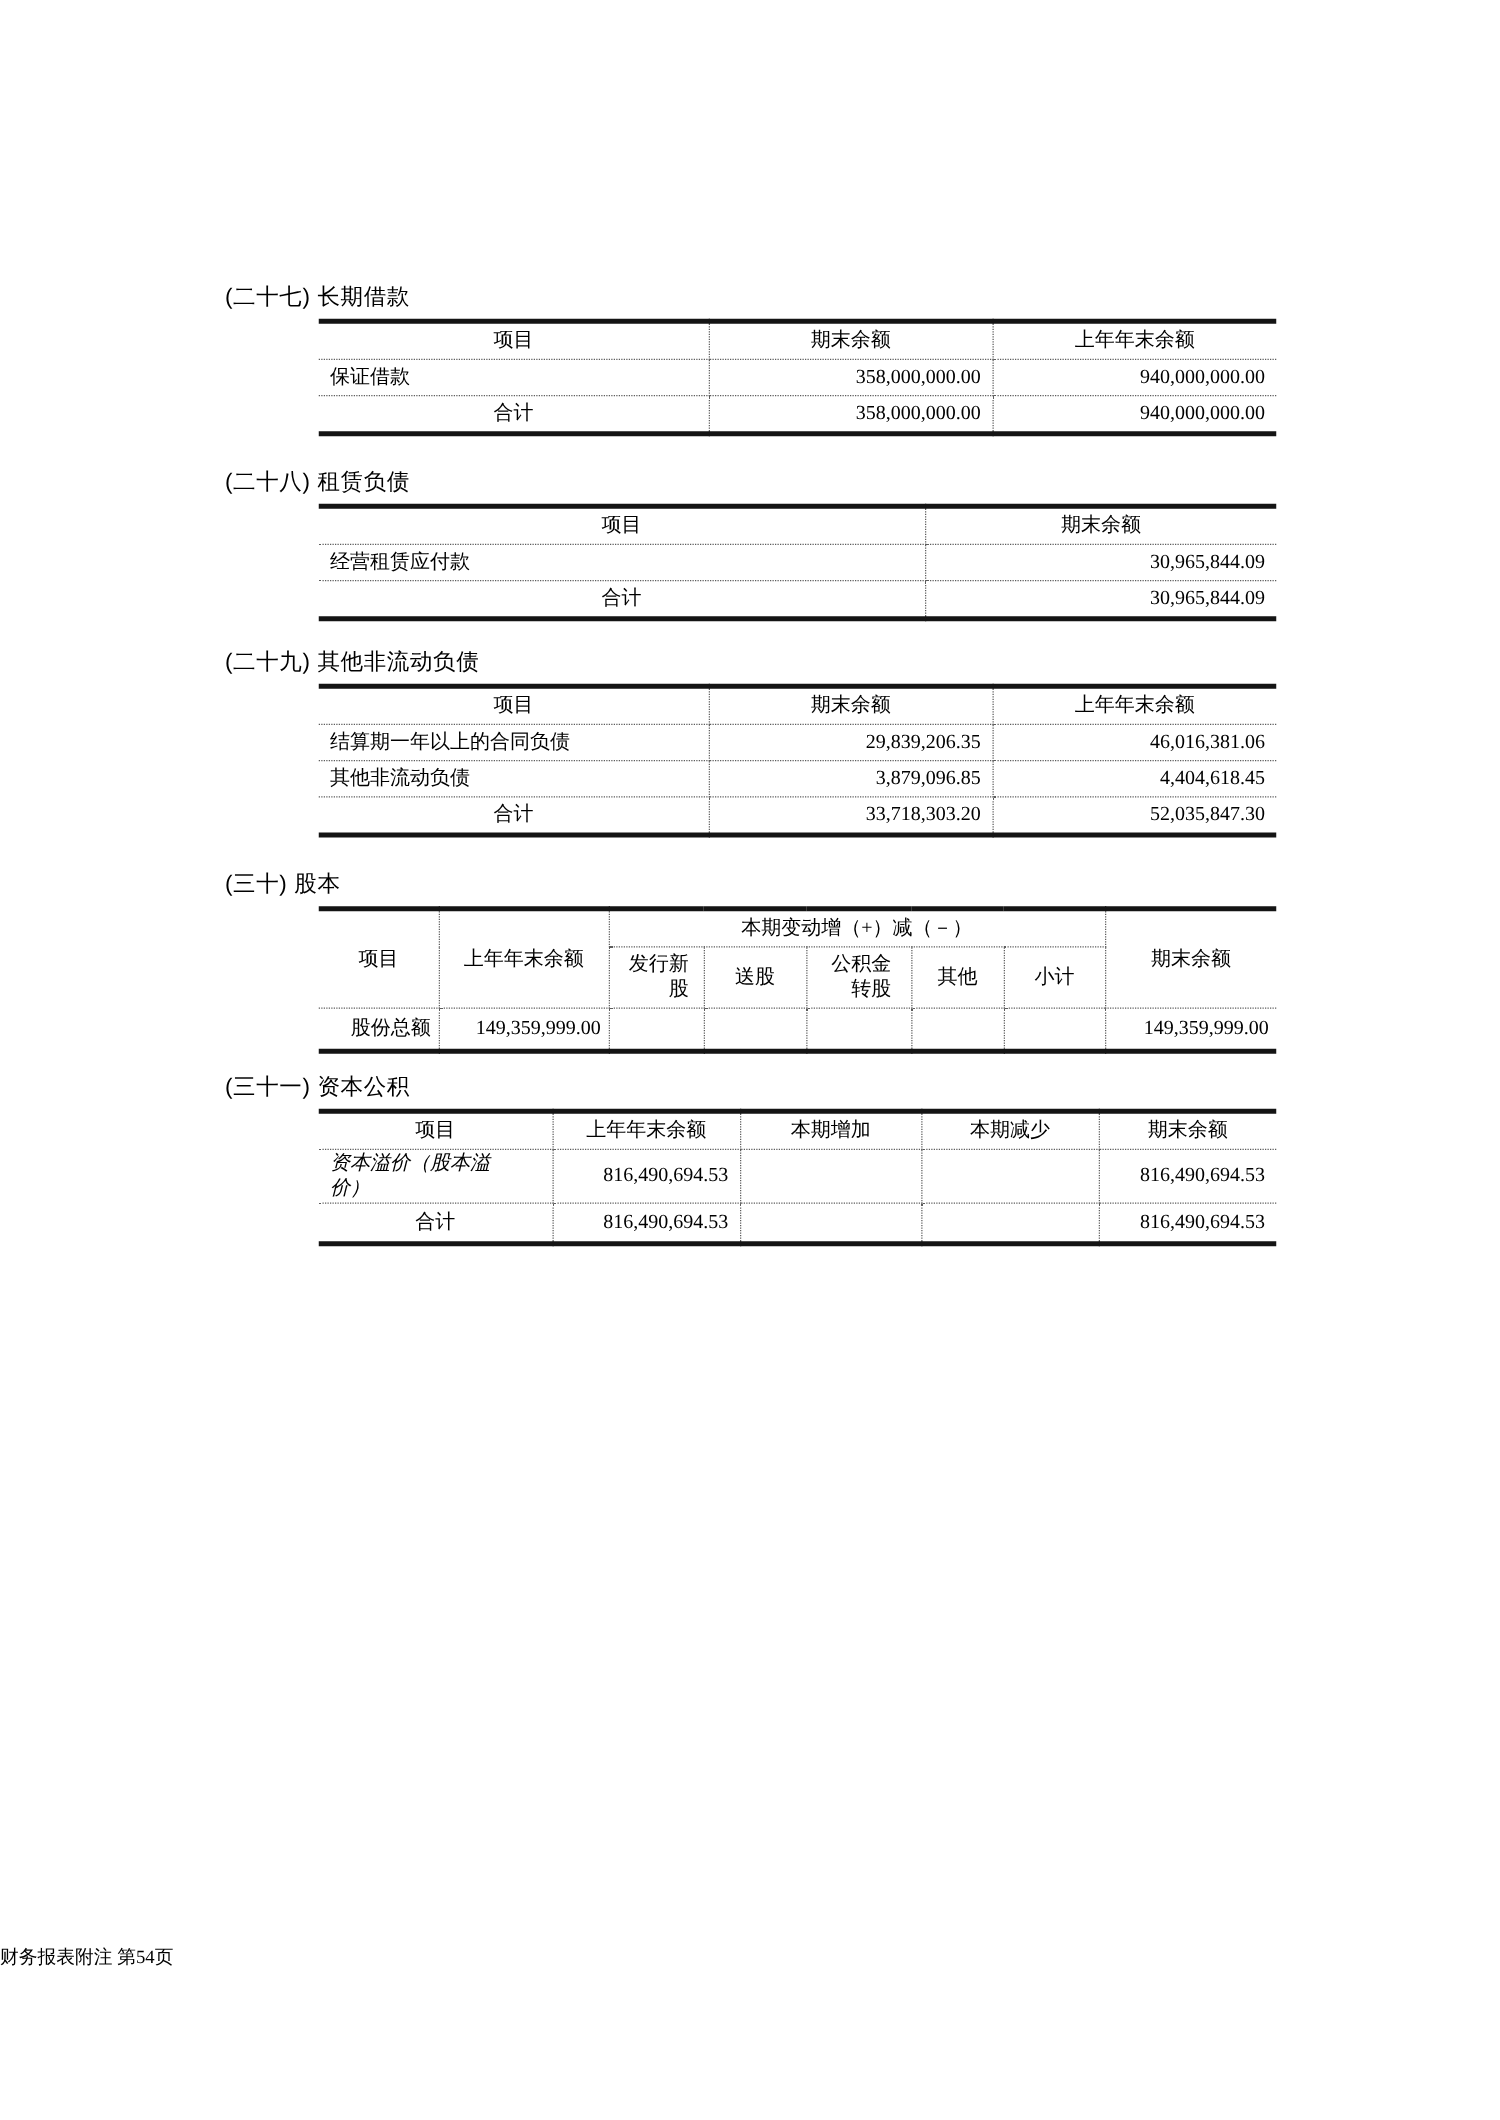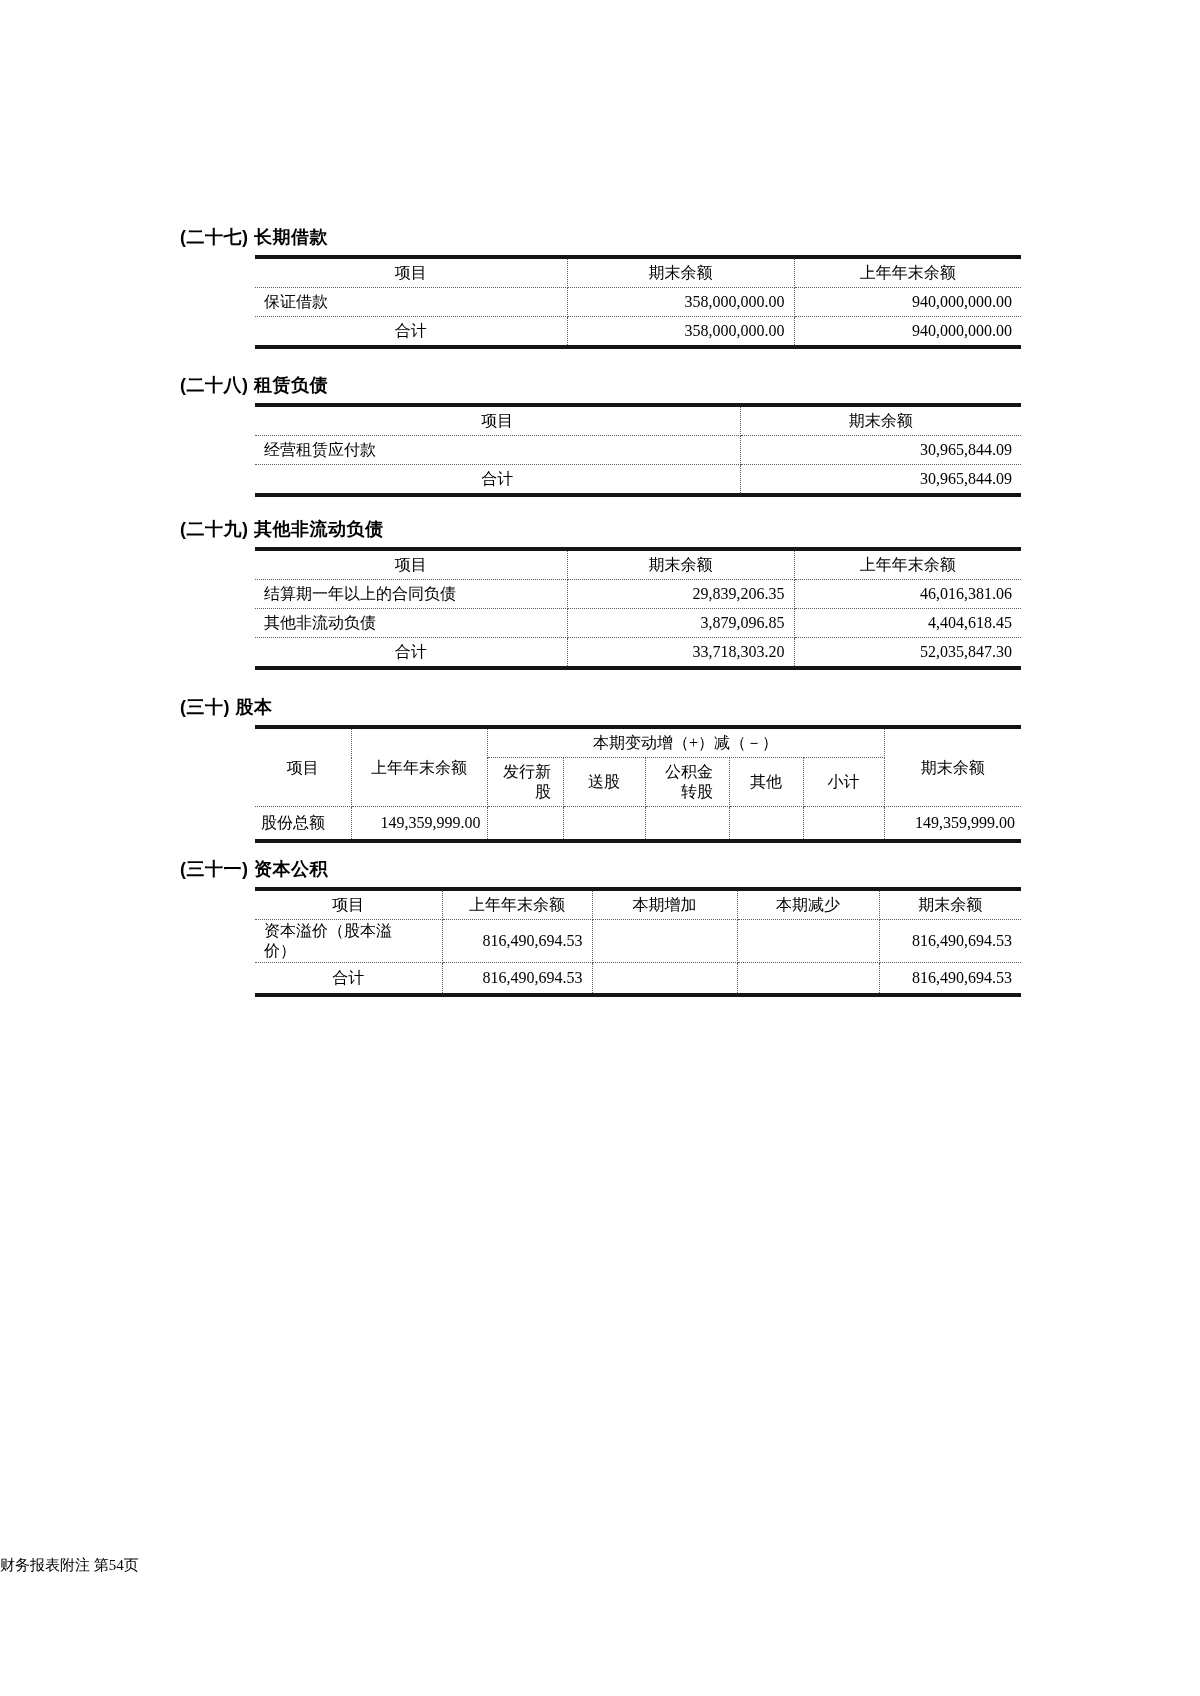--- a/index.html
+++ b/index.html
@@ -8,21 +8,21 @@
     width: 1200px;
     height: 1696px;
     background: #ffffff;
     overflow: hidden;
     font-family: "Liberation Serif", "DejaVu Serif", serif;
     color: #000;
   }
   .sec { position: absolute; left: 180px; width: 845px; }
   .sec-title {
     font-family: "Liberation Sans", "DejaVu Sans", sans-serif;
-    font-weight: 700;
+    font-weight: 400;
     font-size: 18px;
     line-height: 22px;
     margin: 0 0 7px 0;
     letter-spacing: 0.5px;
   }
   table.fin {
     border-collapse: collapse;
     table-layout: fixed;
     margin-left: 75px;
     font-size: 16px;
@@ -38,24 +38,24 @@
     line-height: 1.25;
     vertical-align: middle;
     overflow: hidden;
   }
   table.fin.tight td { padding: 1px 6px; }
   .c { text-align: center; }
   .l { text-align: left; margin-left: 15px; }
   .r { text-align: right; }
   tr.h26 > td { height: 26px; }
   tr.h46 > td { height: 46px; }
-  tr.h30 > td { height: 30px; }
+  tr.h30 > td { height: 30px; text-align: right; }
   tr.h28 > td { height: 28px; }
   .w52 { display: inline-block; width: 52px; text-align: right; vertical-align: middle; }
-  .wrap138 { display: inline-block; width: 138px; text-align: left; vertical-align: middle; }
+  .wrap138 { display: inline-block; width: 138px; text-align: left; vertical-align: middle; font-style: italic; }
   .footer {
     position: absolute;
     top: 1556px;
     left: 0;
     width: 1200px;
     font-size: 15px;
   }
 </style>
 </head>
 <body>

